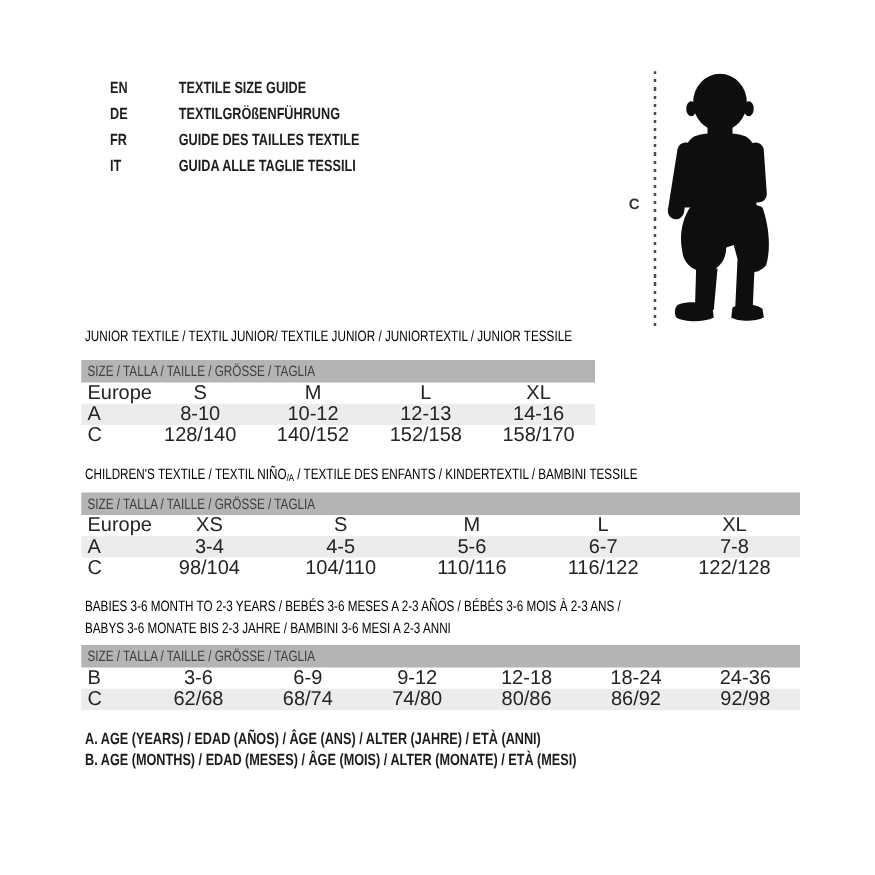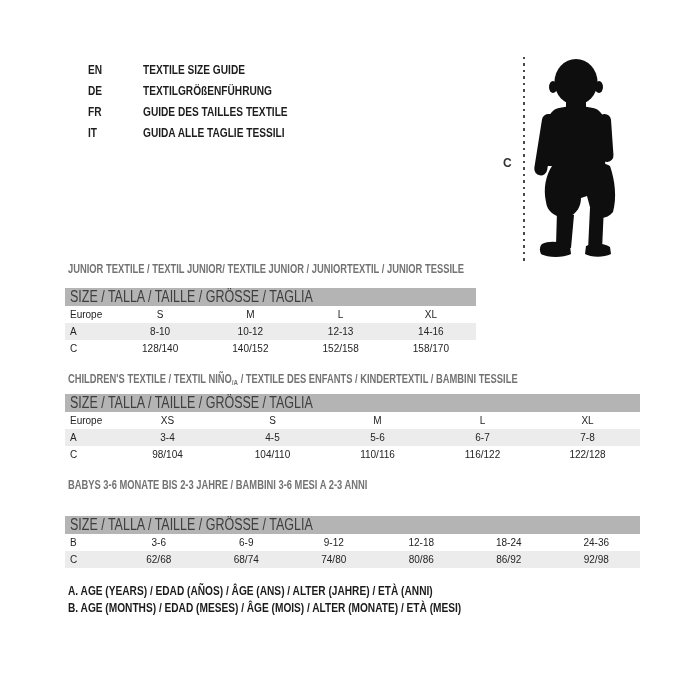--- a/index.html
+++ b/index.html
@@ -16,27 +16,27 @@
 
   
   .measure-line{
     position:absolute;left:523px;top:57px;width:2px;height:206px;
     background:repeating-linear-gradient(to bottom,#4a4a4a 0 2.5px,transparent 2.5px 6.5px);
   }
   .measure-label{position:absolute;left:503px;top:156px;font-size:12px;font-weight:bold;color:#333;}
   .baby-svg{position:absolute;left:530px;top:56px;}
 
   
-  .tbl-title{position:absolute;left:68px;font-size:12px;font-weight:bold;color:#737373;line-height:17px;}
+  .tbl-title{position:absolute;left:68px;font-size:12px;font-weight:normal;color:#000000;line-height:17px;}
   .sub{font-size:8px;vertical-align:-2px;}
 
   
   .size-table{position:absolute;left:65px;}
-  .bar{height:18px;background:#b4b4b4;color:#3e3e3e;display:flex;align-items:center;padding-left:5px;font-size:16px;box-sizing:border-box;}
-  .trow{height:17px;display:grid;align-items:center;font-size:10px;color:#242424;}
+  .bar{height:18px;background:#b4b4b4;color:#3e3e3e;display:flex;align-items:center;padding-left:5px;font-size:12px;box-sizing:border-box;}
+  .trow{height:17px;display:grid;align-items:center;font-size:16px;color:#242424;}
   .trow .lbl{padding-left:5px;text-align:left;}
   .trow .cell{text-align:center;}
   .shaded{background:#ececec;}
   #t1{top:288px;width:411px;}
   #t1 .trow{grid-template-columns:50px repeat(4,1fr);}
   #t2{top:394px;width:575px;}
   #t2 .trow{grid-template-columns:50px repeat(5,1fr);}
   #t3{top:516px;width:575px;}
   #t3 .trow{grid-template-columns:50px repeat(6,1fr);}
 
@@ -144,20 +144,21 @@
       <span class="lbl">C</span>
       <span class="cell">98/104</span>
       <span class="cell">104/110</span>
       <span class="cell">110/116</span>
       <span class="cell">116/122</span>
       <span class="cell">122/128</span>
     </div>
   </div>
 
   <div class="tbl-title" style="top:477px;">
+    <div><span class="cond">BABIES 3-6 MONTH TO 2-3 YEARS / BEBÉS 3-6 MESES A 2-3 AÑOS / BÉBÉS 3-6 MOIS À 2-3 ANS /</span></div>
     <div><span class="cond">BABYS 3-6 MONATE BIS 2-3 JAHRE / BAMBINI 3-6 MESI A 2-3 ANNI</span></div>
   </div>
   <div class="size-table" id="t3">
     <div class="bar">
       <span class="cond">SIZE / TALLA / TAILLE / GRÖSSE / TAGLIA</span>
     </div>
     <div class="trow">
       <span class="lbl">B</span>
       <span class="cell">3-6</span>
       <span class="cell">6-9</span>

